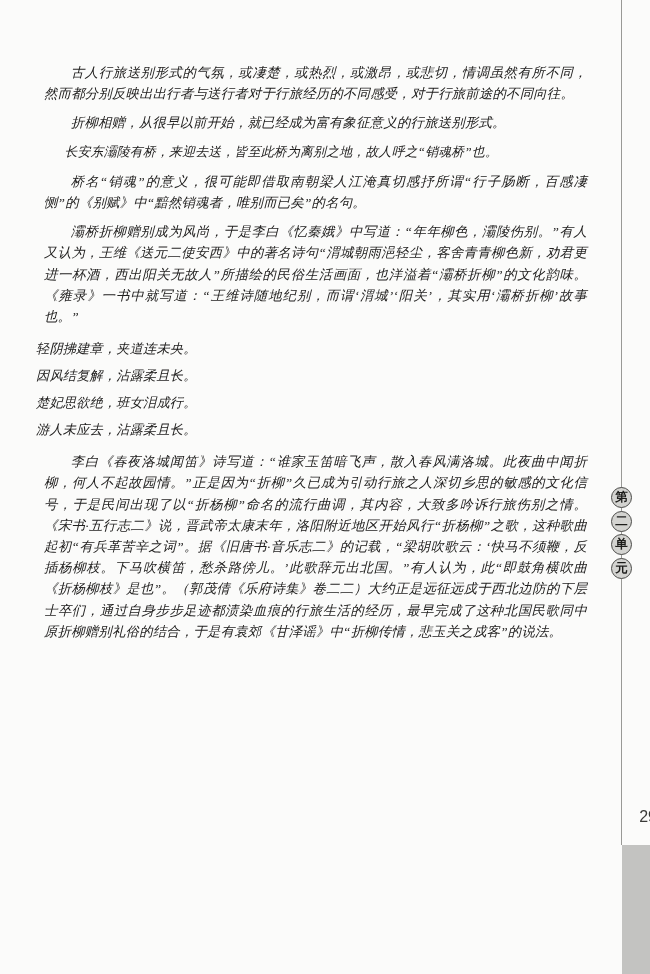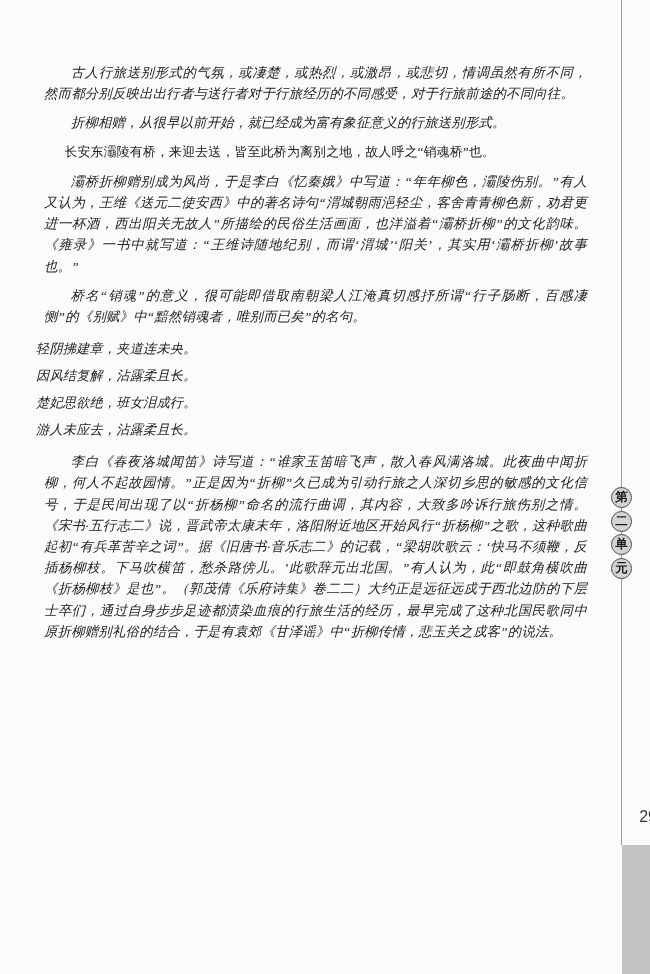--- a/index.html
+++ b/index.html
@@ -28,20 +28,21 @@
   .text-column p {
     margin: 8px;
     text-indent: 2em;
     font-style: italic;
   }
   .text-column p.noindent {
     text-indent: 0;
   }
   .blockquote {
     margin: 1px 0 3px 2.2em;
+    font-style: italic;
     font-size: 12.9px;
   }
   .poem {
     margin: 7px 0 5px 0;
     font-style: italic;
     line-height: 27px;
     font-size: 13.2px;
   }
   
   .vline {
@@ -93,22 +94,22 @@
     background: #c3c3c1;
   }
 </style>
 </head>
 <body>
 
 <div class="text-column">
   <p>古人行旅送别形式的气氛，或凄楚，或热烈，或激昂，或悲切，情调虽然有所不同，然而都分别反映出出行者与送行者对于行旅经历的不同感受，对于行旅前途的不同向往。</p>
   <p>折柳相赠，从很早以前开始，就已经成为富有象征意义的行旅送别形式。</p>
   <div class="blockquote">长安东灞陵有桥，来迎去送，皆至此桥为离别之地，故人呼之“销魂桥”也。</div>
+  <p>桥名“销魂”的意义，很可能即借取南朝梁人江淹真切感抒所谓“行子肠断，百感凄恻”的《别赋》中“黯然销魂者，唯别而已矣”的名句。</p>
   <p>灞桥折柳赠别成为风尚，于是李白《忆秦娥》中写道：“年年柳色，灞陵伤别。”有人又认为，王维《送元二使安西》中的著名诗句“渭城朝雨浥轻尘，客舍青青柳色新，劝君更进一杯酒，西出阳关无故人”所描绘的民俗生活画面，也洋溢着“灞桥折柳”的文化韵味。《雍录》一书中就写道：“王维诗随地纪别，而谓‘渭城’‘阳关’，其实用‘灞桥折柳’故事也。”</p>
-  <p>桥名“销魂”的意义，很可能即借取南朝梁人江淹真切感抒所谓“行子肠断，百感凄恻”的《别赋》中“黯然销魂者，唯别而已矣”的名句。</p>
   <div class="poem">
     <div>轻阴拂建章，夹道连未央。</div>
     <div>因风结复解，沾露柔且长。</div>
     <div>楚妃思欲绝，班女泪成行。</div>
     <div>游人未应去，沾露柔且长。</div>
   </div>
   <p>李白《春夜洛城闻笛》诗写道：“谁家玉笛暗飞声，散入春风满洛城。此夜曲中闻折柳，何人不起故园情。”正是因为“折柳”久已成为引动行旅之人深切乡思的敏感的文化信号，于是民间出现了以“折杨柳”命名的流行曲调，其内容，大致多吟诉行旅伤别之情。《宋书·五行志二》说，晋武帝太康末年，洛阳附近地区开始风行“折杨柳”之歌，这种歌曲起初“有兵革苦辛之词”。据《旧唐书·音乐志二》的记载，“梁胡吹歌云：‘快马不须鞭，反插杨柳枝。下马吹横笛，愁杀路傍儿。’此歌辞元出北国。”有人认为，此“即鼓角横吹曲《折杨柳枝》是也”。（郭茂倩《乐府诗集》卷二二）大约正是远征远戍于西北边防的下层士卒们，通过自身步步足迹都渍染血痕的行旅生活的经历，最早完成了这种北国民歌同中原折柳赠别礼俗的结合，于是有袁郊《甘泽谣》中“折柳传情，悲玉关之戍客”的说法。</p>
 
 </div>
 

